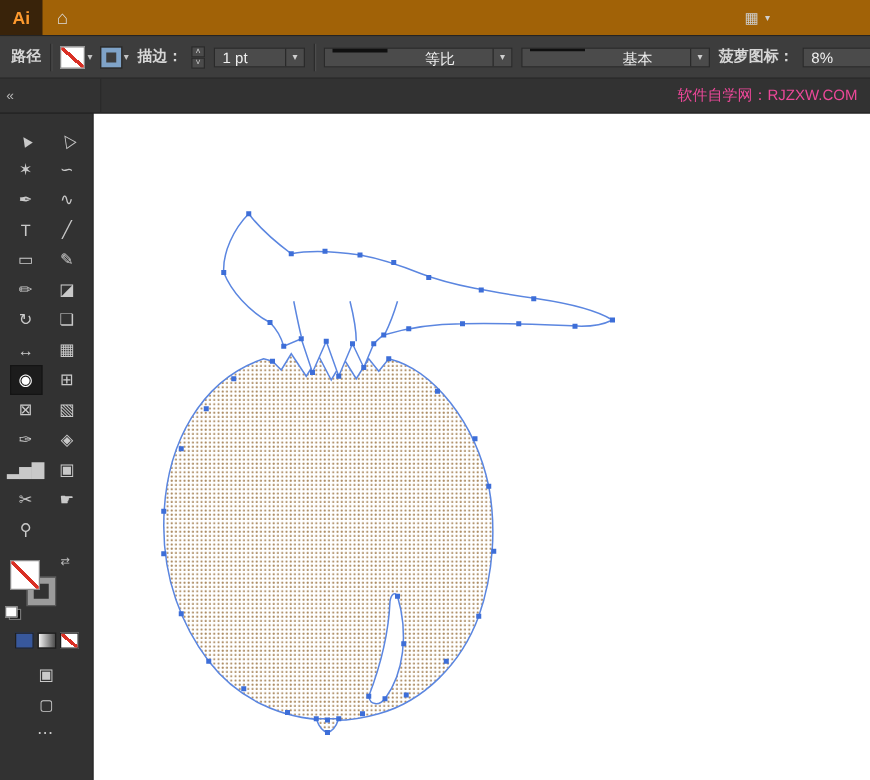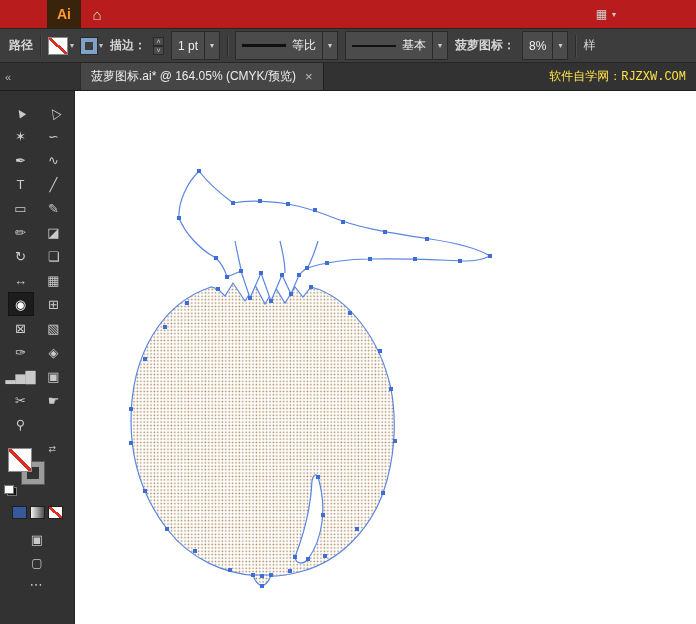--- a/index.html
+++ b/index.html
@@ -4,22 +4,22 @@
 <style>
   html,body { margin:0; padding:0; }
   body {
     width:696px; height:624px; overflow:hidden;
     background:#323232;
     font-family:"Liberation Sans","DejaVu Sans",sans-serif;
     -webkit-font-smoothing:antialiased;
     user-select:none;
   }
   
-  .menubar { height:28px; background:#b91c1c; border-bottom:1px solid #242424;
-    display:flex; align-items:center; color:#e2e2e2; font-size:12px;padding-left:47px; }
+  .menubar { height:28px; background:#a16207; border-bottom:1px solid #242424;
+    display:flex; align-items:center; color:#e2e2e2; font-size:12px; }
   .ai-logo { width:34px; height:28px; background:#39230a; color:#ff9a2e;
     font-weight:bold; font-size:14px; display:flex; align-items:center; justify-content:center; }
   .home-btn { width:32px; text-align:center; font-size:15px; color:#dcdcdc; }
   .menu-list { display:flex; align-items:center; }
   .menu-item { padding:0 9px; line-height:28px; white-space:nowrap; }
   .workspace { margin-left:auto; margin-right:80px; display:flex; align-items:center; gap:5px; color:#cfcfcf; }
   .ws-grid { font-size:12px; }
   .ws-caret { font-size:8px; }
 
   
@@ -29,39 +29,39 @@
   .vdiv { width:1px; height:22px; background:#2c2c2c; box-shadow:1px 0 0 #4c4c4c; flex:0 0 auto; }
   .swatch-wrap { display:flex; align-items:center; gap:2px; }
   .fill-swatch { width:18px; height:16px; background:#fff; border:1px solid #8a8a8a; position:relative; }
   .fill-swatch::after { content:""; position:absolute; inset:0;
     background:linear-gradient(to top right, transparent 44%, #d93025 44%, #d93025 56%, transparent 56%); }
   .stroke-swatch { width:16px; height:16px; box-sizing:border-box; border:4px solid #7fa3c8; background:#3d3d3d; outline:1px solid #2a2a2a; }
   .mini-caret { font-size:8px; color:#c4c4c4; }
   .stepper { display:flex; flex-direction:column; }
   .stepper span { width:11px; height:9px; line-height:8px; font-size:7px; text-align:center;
     color:#cfcfcf; background:#4b4b4b; border:1px solid #2a2a2a; box-sizing:border-box; }
-  .combo { display:flex; align-items:center; height:29px; background:#4b4b4b;
-    border:1px solid #2a2a2a; box-sizing:border-box; }
+  .combo { display:flex; height:16px; background:#4b4b4b;
+    border:1px solid #2a2a2a; box-sizing:border-box;gap:24px; }
   .combo .val { padding:0 6px; color:#efefef; }
   .combo .car { width:14px; align-self:stretch; display:flex; align-items:center; justify-content:center;
     border-left:1px solid #2a2a2a; font-size:8px; color:#cfcfcf; }
   .line-prev { width:44px; height:3px; background:#101010; margin-left:6px; }
   .line-prev.thin { height:2px; }
   .cb-label { color:#d6d6d6;font-weight:bold; }
   .partial-label { color:#d6d6d6; }
 
   
   .tabbar { height:27px; background:#323232; border-bottom:1px solid #1e1e1e;
     display:flex; align-items:stretch; font-size:12px; color:#c8c8c8; }
   .tab-collapse { width:75px; flex:0 0 auto; display:flex; align-items:center; padding-left:5px;
     color:#b8b8b8; font-size:11px; border-right:1px solid #2a2a2a; }
   .doc-tab { background:#464646; border-right:1px solid #1f1f1f; display:flex; align-items:center;
     gap:9px; padding:0 10px; color:#ececec; }
   .tab-close { color:#bdbdbd; font-size:13px; }
-  .tab-right { margin-left:auto; display:flex; align-items:center; padding-right:10px; color:#fde047;font-family:Liberation Mono, monospace; }
+  .tab-right { margin-left:auto; display:flex; align-items:center; padding-right:10px; color:#ec4899; }
 
   
   .main { display:flex; height:535px; }
   .toolbar { width:75px; flex:0 0 auto; background:#323232; border-right:1px solid #242424;
     display:flex; flex-direction:column; align-items:center; padding-top:9px; box-sizing:border-box; }
   .tools-grid { display:grid; grid-template-columns:26px 26px; column-gap:7px; }
   .tool { width:26px; height:24px; display:flex; align-items:center; justify-content:center;
     color:#c9c9c9; font-size:13px; }
   .tool.active { background:#1c1c1c; box-shadow:inset 0 0 0 1px #141414; color:#ffffff; }
   .tool span { display:inline-block; }
@@ -148,24 +148,20 @@
     <span class="val">8%</span>
     <span class="car">▾</span>
   </div>
 
   <div class="vdiv"></div>
   <span class="partial-label">样</span>
 </div>
 
 <div class="tabbar">
   <div class="tab-collapse">«</div>
-  <div class="doc-tab">
-    <span>菠萝图标.ai* @ 164.05% (CMYK/预览)</span>
-    <span class="tab-close">×</span>
-  </div>
   <div class="tab-right">软件自学网：RJZXW.COM</div>
 </div>
 
 <div class="main">
 
   <aside class="toolbar">
     <div class="tools-grid">
         <div class="tool">
           <span style="transform: rotate(-35deg);">▲</span>
         </div>

